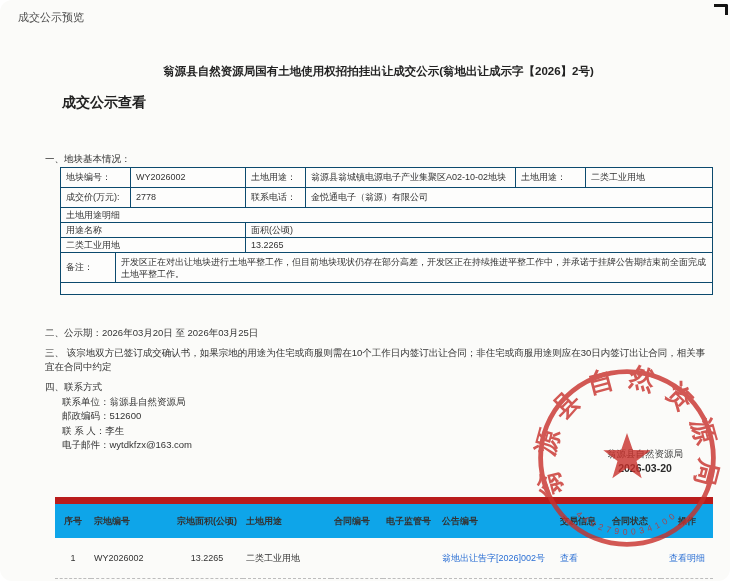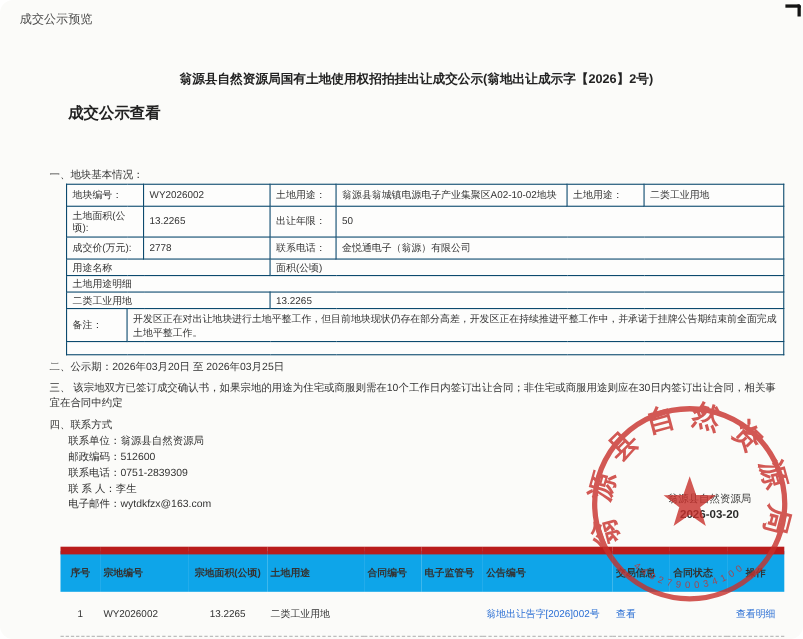--- a/index.html
+++ b/index.html
@@ -74,38 +74,32 @@
       </colgroup>
       <tbody>
           <tr style="height:20px">
         <td class="lbl" colspan="2">地块编号：</td>
         <td>WY2026002</td>
         <td class="lbl">土地用途：</td>
         <td>翁源县翁城镇电源电子产业集聚区A02-10-02地块</td>
         <td class="lbl">土地用途：</td>
         <td>二类工业用地</td>
       </tr>
-      <tr style="height:28px">
-        <td class="lbl" colspan="2">土地面积(公顷):</td>
-        <td>13.2265</td>
-        <td class="lbl">出让年限：</td>
-        <td colspan="3">50</td>
-      </tr>
       <tr style="height:20px">
         <td class="lbl" colspan="2">成交价(万元):</td>
         <td>2778</td>
         <td class="lbl">联系电话：</td>
         <td colspan="3">金悦通电子（翁源）有限公司</td>
       </tr>
       <tr style="height:15px">
+        <td colspan="7">土地用途明细</td>
+      </tr>
+      <tr style="height:15px">
         <td colspan="3">用途名称</td>
         <td colspan="4">面积(公顷)</td>
-      </tr>
-      <tr style="height:15px">
-        <td colspan="7">土地用途明细</td>
       </tr>
       <tr style="height:15px">
         <td colspan="3">二类工业用地</td>
         <td colspan="4">13.2265</td>
       </tr>
       <tr style="height:30px">
         <td class="lbl" style="vertical-align:middle;margin-top:16px;">备注：</td>
         <td colspan="6" style="line-height:12px;">开发区正在对出让地块进行土地平整工作，但目前地块现状仍存在部分高差，开发区正在持续推进平整工作中，并承诺于挂牌公告期结束前全面完成土地平整工作。</td>
       </tr>
       <tr style="height:12px">
@@ -114,21 +108,20 @@
     </tbody>
       </table>
 
     <div class="sec-heading sec2">二、公示期：2026年03月20日 至 2026年03月25日</div>
     <p class="sec3">三、 该宗地双方已签订成交确认书，如果宗地的用途为住宅或商服则需在10个工作日内签订出让合同；非住宅或商服用途则应在30日内签订出让合同，相关事宜在合同中约定</p>
 
     <div class="contact">
       <div class="head">四、联系方式</div>
       <div class="line"><span>联系单位：</span><span>翁源县自然资源局</span></div>
       <div class="line"><span>邮政编码：</span><span>512600</span></div>
-      <div class="line"><span>联系电话：</span><span>0751-2839309</span></div>
       <div class="line"><span>联 系 人：</span><span>李生</span></div>
       <div class="line"><span>电子邮件：</span><span>wytdkfzx@163.com</span></div>
     </div>
 
   </div>
 
   <div class="signature">
     <div class="org">翁源县自然资源局</div>
     <div class="date">2026-03-20</div>
   </div>

